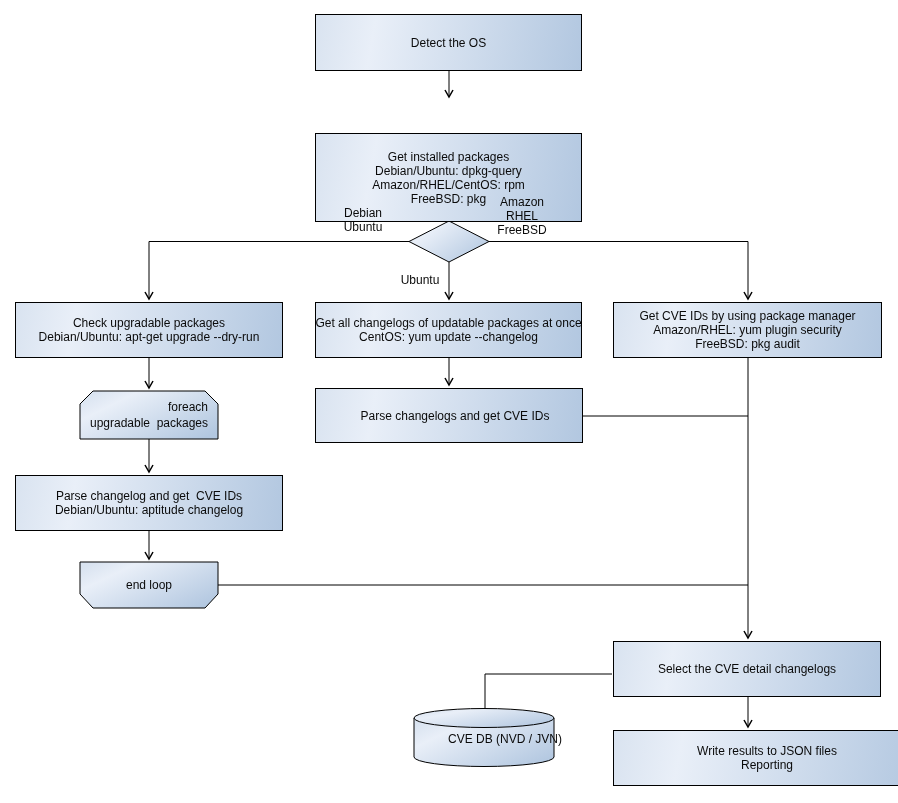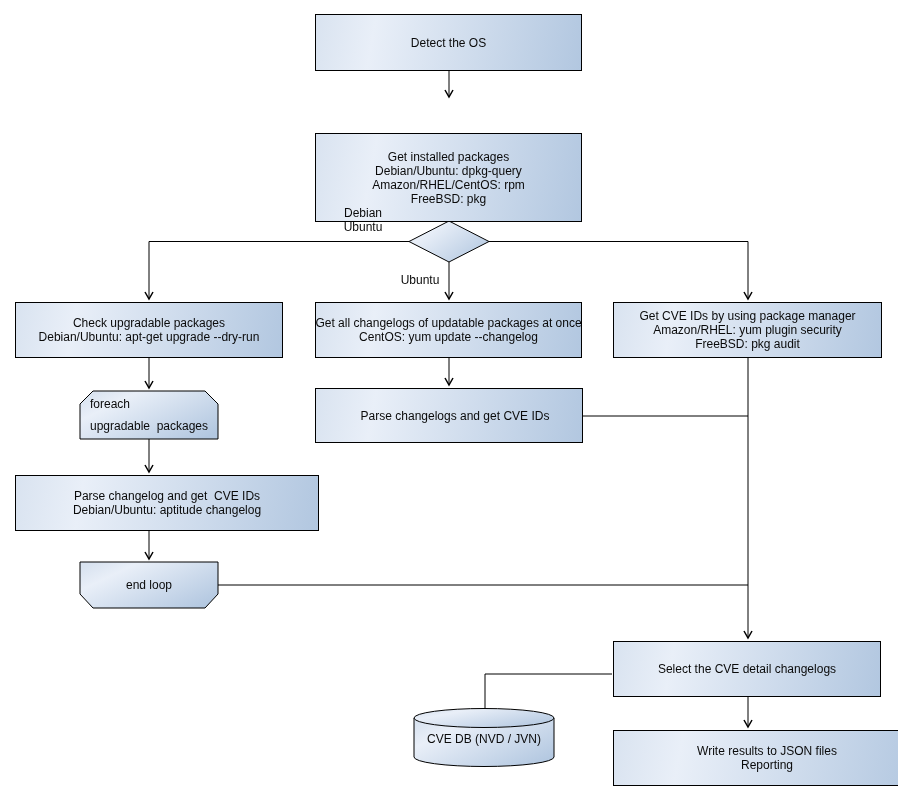--- a/index.html
+++ b/index.html
@@ -11,21 +11,21 @@
   .stage svg { position:absolute; left:0; top:0; }
   .node {
     position:absolute; box-sizing:border-box;
     border:1px solid #000;
     background:linear-gradient(100deg, #d9e3f0 0%, #e9eff8 22%, #b2c7e0 100%);
     display:flex; align-items:center; justify-content:center;
     text-align:center; line-height:14px; white-space:pre;
   }
   .shape-label {
     position:absolute; display:flex; align-items:center; justify-content:center;
-    text-align:left; line-height:22px; white-space:pre; background:transparent;border-radius:11px;
+    text-align:right; line-height:16px; white-space:pre; background:transparent;border-radius:11px;
   }
   .edge-label {
     position:absolute; line-height:14px; white-space:pre;
   }
   .ta-r { text-align:center; }
   .ta-c { text-align:center; }
 </style>
 </head>
 <body>
 
@@ -80,36 +80,39 @@
   <div class="node" style="left:15px;  top:302px; width:268px; height:56px;">Check upgradable packages
 Debian/Ubuntu: apt-get upgrade --dry-run</div>
 
   <div class="node" style="left:315px; top:302px; width:267px; height:56px;">Get all changelogs of updatable packages at once
 CentOS: yum update --changelog</div>
 
   <div class="node" style="left:613px; top:302px; width:269px; height:56px;">Get CVE IDs by using package manager
 Amazon/RHEL: yum plugin security
 FreeBSD: pkg audit</div>
 
-  <div class="node" style="left:15px;  top:475px; width:304px; height:56px;">Parse changelog and get  CVE IDs
+  <div class="node" style="left:15px;  top:475px; width:268px; height:56px;">Parse changelog and get  CVE IDs
 Debian/Ubuntu: aptitude changelog</div>
 
   <div class="node" style="left:315px; top:388px; width:268px; height:55px;padding-left:12px;">Parse changelogs and get CVE IDs</div>
 
   <div class="node" style="left:613px; top:641px; width:268px; height:56px;">Select the CVE detail changelogs</div>
 
   <div class="node" style="left:613px; top:730px; width:308px; height:56px;">Write results to JSON files
 Reporting</div>
 
   <div class="shape-label" style="left:80px; top:391px; width:138px; height:48px;">foreach
 upgradable  packages</div>
 
   <div class="shape-label" style="left:80px; top:562px; width:138px; height:46px;">end loop</div>
 
-  <div class="shape-label" style="left:414px; top:721px; width:140px; height:36px;">CVE DB (NVD / JVN)</div>
+  <div class="shape-label" style="left:414px; top:721px; width:140px; height:36px;padding-left:21px;">CVE DB (NVD / JVN)</div>
 
   <div class="edge-label ta-r" style="left:328px; top:206px; width:70px;">Debian
 Ubuntu</div>
 
+  <div class="edge-label ta-c" style="left:482px; top:195px; width:80px;">Amazon
+RHEL
+FreeBSD</div>
 
   <div class="edge-label ta-c" style="left:387px; top:273px; width:66px;">Ubuntu</div>
 
 </div>
 
 </body></html>

